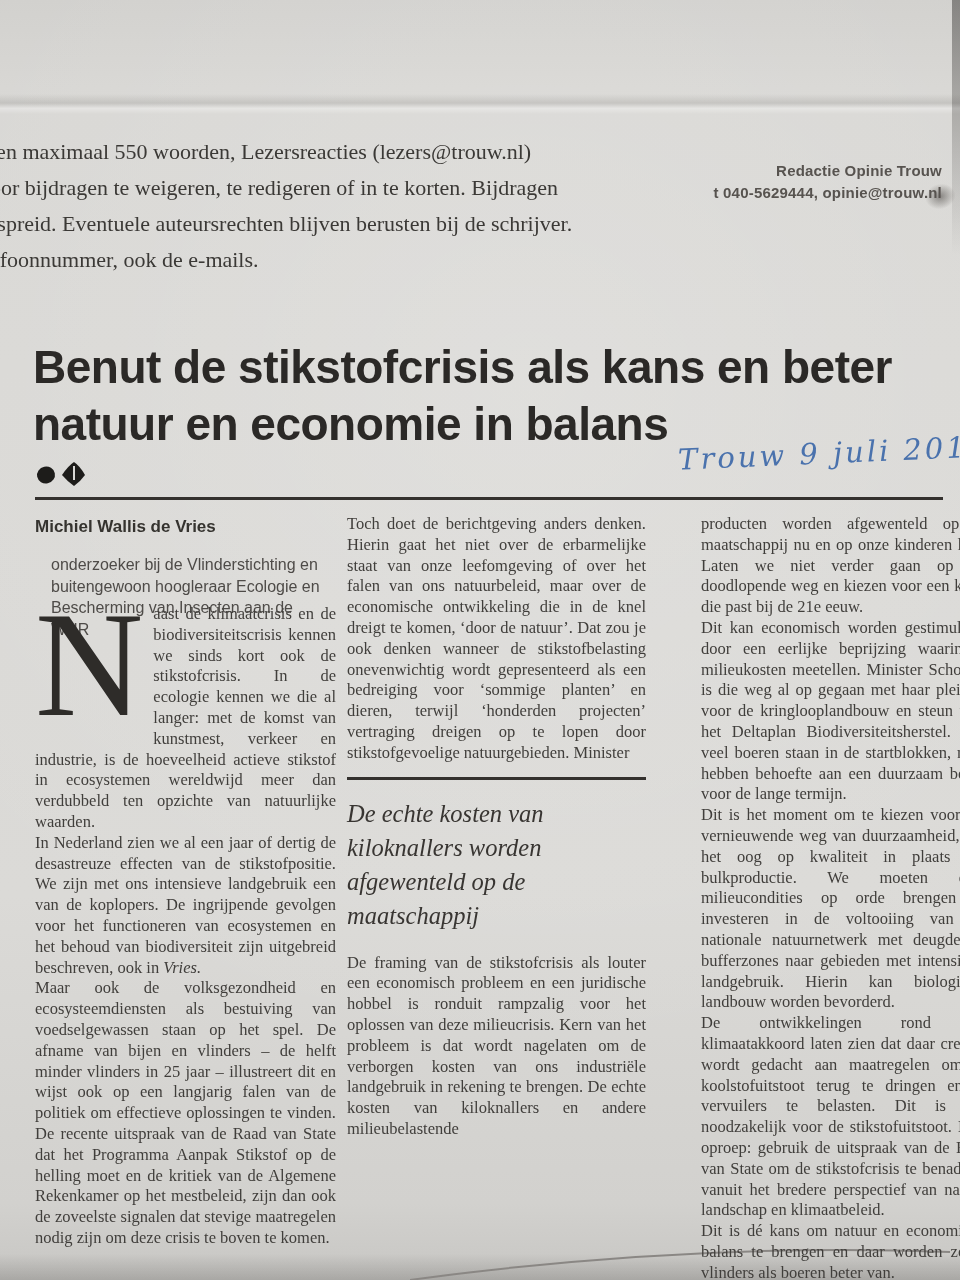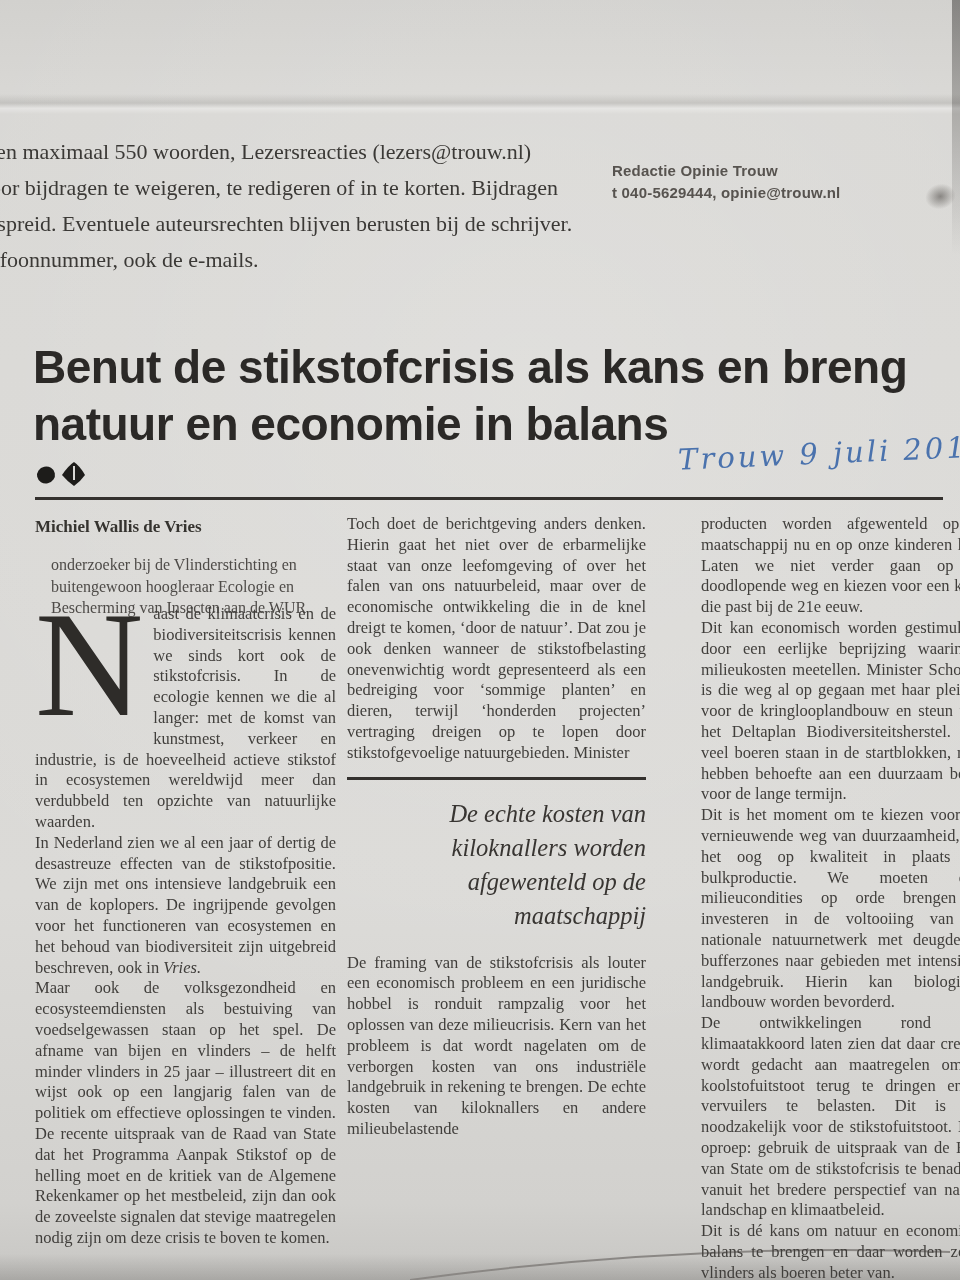--- a/index.html
+++ b/index.html
@@ -30,59 +30,59 @@
     background:radial-gradient(60% 60% at 45% 50%, rgba(70,66,62,0.55), rgba(70,66,62,0) 75%);
     transform:rotate(-15deg);
   }
   .curl { position:absolute; left:410px; top:1240px; }
 
   .masthead-clipped {
     position:absolute; left:-10px; top:134px; width:700px;
     font-size:22px; line-height:36px; color:#3b3936; white-space:nowrap;
   }
   .contact {
-    position:absolute; right:18px; top:160px; width:330px; text-align:left;
+    position:absolute; right:18px; top:160px; width:330px; text-align:right;
     font-family:"Liberation Sans", sans-serif; font-weight:bold;
     font-size:15px; line-height:22px; color:#57534f; letter-spacing:0.2px;
   }
   .headline {
     position:absolute; left:33px; top:308px; width:905px;
     font-family:"Liberation Sans", sans-serif; font-weight:bold;
     font-size:46px; line-height:57px; color:#2b2927; letter-spacing:-0.5px;
   }
   .kicker-row { position:absolute; left:35px; top:460px; width:910px; }
   .rule-full {
     position:absolute; left:35px; top:497px; width:908px; height:3px; background:#34312e;
   }
   .handwritten {
     position:absolute; left:678px; top:436px;
     font-family:"DejaVu Serif", serif; font-style:italic;
     font-size:29px; letter-spacing:3px; color:#4a72ad;
     transform:rotate(-2.5deg); white-space:nowrap;
   }
   .author { position:absolute; left:35px; top:516px; width:302px;
-    font-family:Liberation Serif, serif; }
+    font-family:Liberation Sans, sans-serif; }
   .author-name { font-weight:bold; font-size:17px; line-height:22px; color:#35332f; margin:0; }
   .author-bio  { font-size:16px; line-height:21.5px; color:#4e4b48; margin:16px; }
 
   .col { position:absolute; font-size:16.5px; line-height:20.8px; color:#403e3b;
          text-align:justify; hyphens:auto; -webkit-hyphens:auto; }
   .col p { margin:0; }
   .col-1 { left:35px;  top:604px; width:301px; height:660px; }
   .col-2 { left:347px; top:514px; width:299px; height:760px; }
   .col-3 { left:657px; top:514px; width:289px; height:760px;margin-left:44px; }
 
   .dropcap {
     float:left; font-size:150px; line-height:108px; height:120px;
     margin:6px 10px 0 0; color:#2e2c29; font-family:"Liberation Serif", serif;
   }
   .quote-rule { height:3px; background:#34312e; margin:13px 0 17px 0; border:0; }
   .pull-quote {
     font-style:italic; font-size:24.5px; line-height:34px; color:#383532;
-    margin:0 0 20px 0 !important; text-align:right; hyphens:none;
+    margin:0 0 20px 0 !important; text-align:left; hyphens:none;
   }
   .icon-pen { display:inline-block; }
 </style>
 </head>
 <body>
 
 <div class="page">
 
   <div class="crease"></div>
   <div class="edge-right"></div>
@@ -99,21 +99,21 @@
     <div>oor bijdragen te weigeren, te redigeren of in te korten. Bijdragen</div>
     <div>rspreid. Eventuele auteursrechten blijven berusten bij de schrijver.</div>
     <div>efoonnummer, ook de e-mails.</div>
   </div>
 
   <div class="contact">
     <div>Redactie Opinie Trouw</div>
     <div>t 040-5629444, opinie@trouw.nl</div>
   </div>
 
-  <h1 class="headline">Benut de stikstofcrisis als kans en breng natuur en economie in balans</h1>
+  <h1 class="headline">Benut de stikstofcrisis als kans en beter natuur en economie in balans</h1>
 
   <div class="kicker-row">
     <span class="icon-pen">
       <svg width="52" height="28" viewBox="0 0 52 28">
         <ellipse cx="11" cy="15" rx="9" ry="8.5" fill="#1d1c1a" transform="rotate(-12 11 15)"></ellipse>
         <path d="M27 15 Q33 6 39 2 Q45 6 50 15 Q45 22 39 26 Q33 22 27 15 Z" fill="#1d1c1a"></path>
         <path d="M39 6 L39 20" stroke="#d8d7d4" stroke-width="2"></path>
       </svg>
     </span>
   </div>

